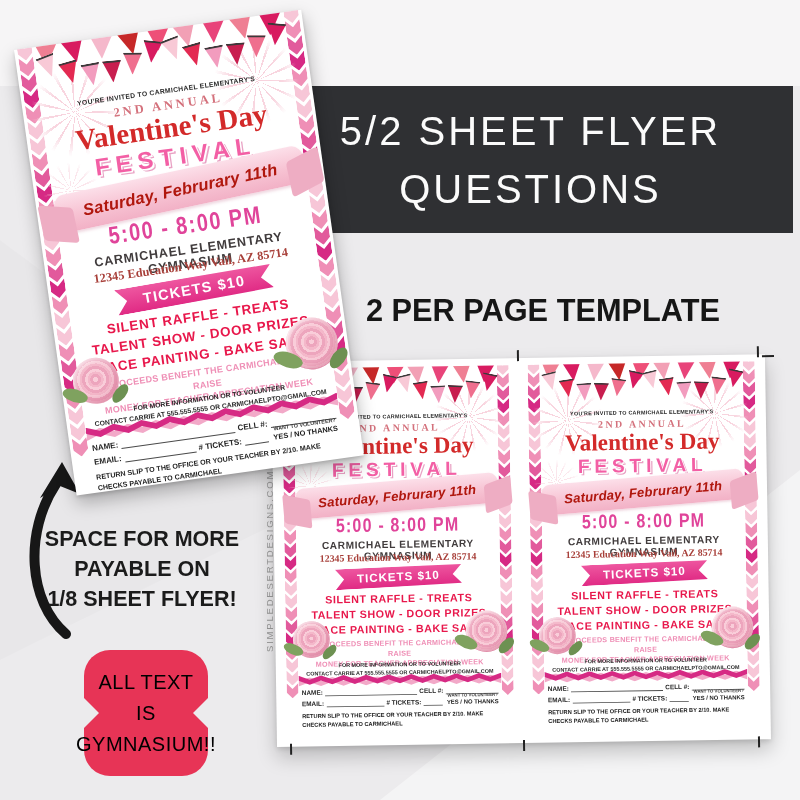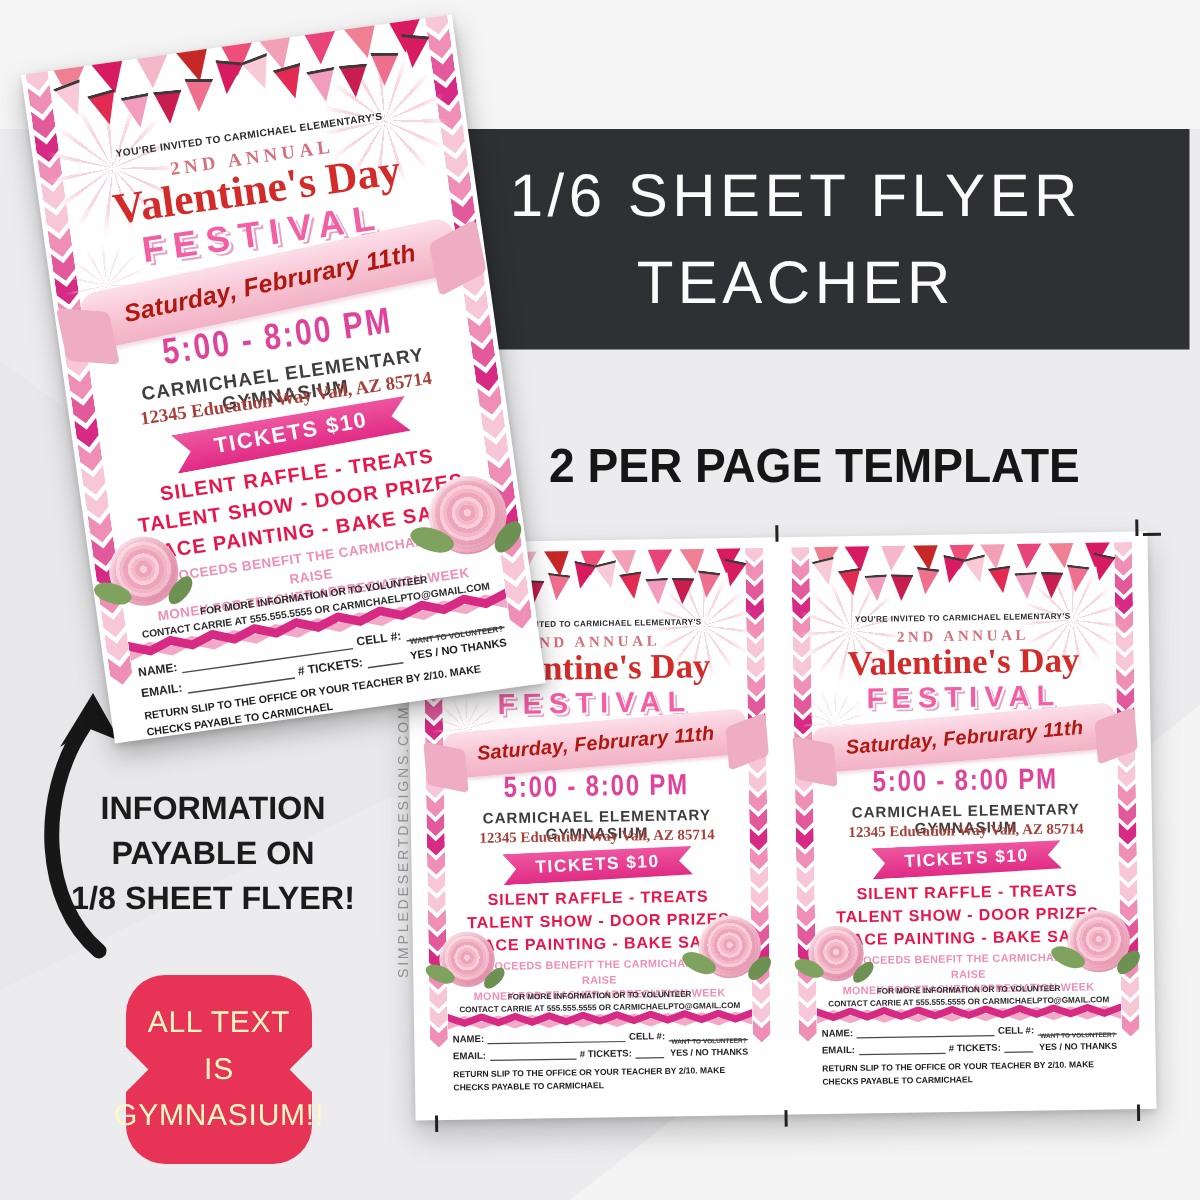--- a/index.html
+++ b/index.html
@@ -112,35 +112,35 @@
   
   .watermark{position:absolute;left:264px;top:472px;height:180px;z-index:3;
              writing-mode:vertical-rl;transform:rotate(180deg);
              font-size:9.5px;letter-spacing:1.8px;color:#8f8f8f;font-weight:400;}
   .arrow{position:absolute;left:18px;top:458px;z-index:2;}
   .annotation{position:absolute;left:28px;top:524px;width:228px;z-index:2;text-align:center;
               font-size:21.5px;font-weight:700;color:#1b1b1b;line-height:30px;}
   .badge{position:absolute;left:84px;top:650px;width:124px;height:126px;z-index:2;
          border-radius:26px;display:flex;flex-direction:column;align-items:center;
          justify-content:center;text-align:center;}
-  .badge .bline{color:#fef9c3;font-size:20px;font-weight:400;letter-spacing:.5px;line-height:31px;}
+  .badge .bline{color:#000000;font-size:20px;font-weight:400;letter-spacing:.5px;line-height:31px;}
   .notch{position:absolute;width:24px;height:24px;background:#ecebed;transform:rotate(45deg);}
   .notch.nl{left:-14px;top:51px;} .notch.nr{right:-14px;top:51px;}
 </style>
 </head>
 <body>
 
 <div class="stage">
   <div class="facet-top"></div>
   <div class="facet-b"></div>
   <div class="facet-c"></div>
 
   <div class="banner" style="background-color: rgb(47, 48, 51);">
-    <div>1/6 SHEET FLYER</div>
-    <div>TEACHER</div>
+    <div>5/2 SHEET FLYER</div>
+    <div>QUESTIONS</div>
   </div>
 
   <div class="section-label">2 PER PAGE TEMPLATE</div>
 
   <div class="page">
     <div class="crop v" style="left:246px;top:-8px;"></div>
     <div class="crop v" style="left:486px;top:-8px;"></div>
     <div class="crop h" style="right:-9px;top:1px;"></div>
     <div class="crop v" style="left:246px;bottom:-8px;"></div>
     <div class="crop v" style="left:13px;bottom:-8px;"></div>
@@ -572,21 +572,21 @@
     </div>
   </div>
 </div>
 
   <svg class="arrow" width="110" height="188" viewBox="0 0 110 188">
     <path d="M48 176 C 10 144, 6 74, 38 26" stroke="#171717" stroke-width="10" fill="none" stroke-linecap="round"></path>
     <polygon points="22,40 44,4 62,36 42,28" fill="#171717"></polygon>
   </svg>
 
   <div class="annotation">
-    <div>INFORMATION</div>
+    <div>SPACE FOR MORE</div>
     <div>PAYABLE ON</div>
     <div>1/8 SHEET FLYER!</div>
   </div>
 
   <div class="badge" style="background-color: rgb(231, 52, 86);">
     <span class="notch nl"></span>
     <span class="notch nr"></span>
     <div class="bline">ALL TEXT</div>
     <div class="bline">IS</div>
     <div class="bline">GYMNASIUM!!</div>

